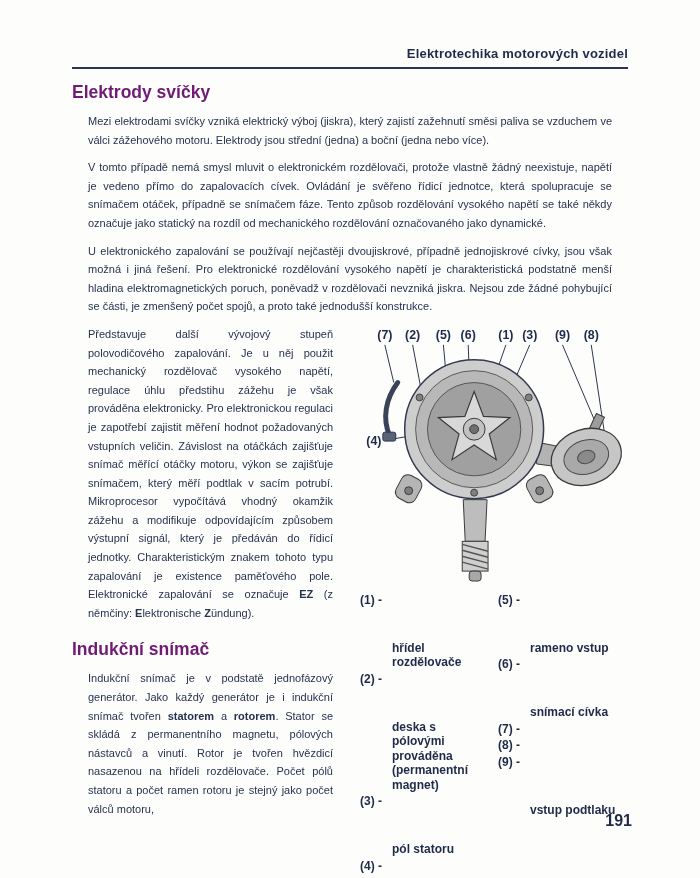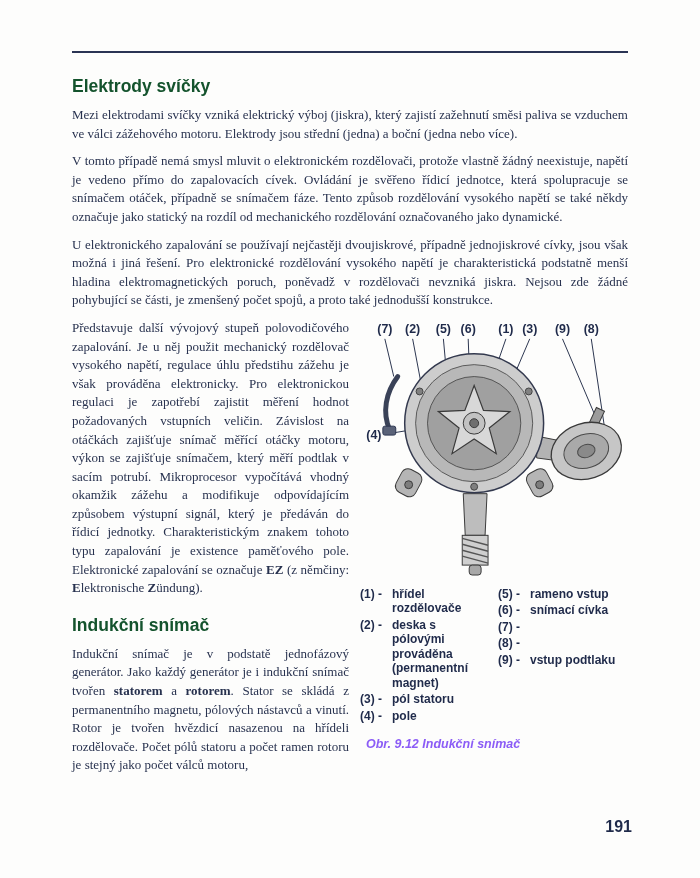--- a/index.html
+++ b/index.html
@@ -1,40 +1,43 @@
 <!DOCTYPE html>
 <html lang="cs"><head>
 <meta charset="utf-8">
 <style>
   html,body{margin:0;padding:0;}
   body{width:700px;height:878px;background:#fdfdfc;overflow:hidden;}
   .page{position:relative;width:700px;height:878px;background:#fdfdfc;padding:46px 72px 0;box-sizing:border-box;color:#2a3454;}
   .running-head{display:block;text-align:right;font:bold 13px/16px "Liberation Sans",sans-serif;color:#1f2a4a;letter-spacing:.2px;}
   .head-rule{height:2px;background:#2a3454;margin-top:5px;}
-  .h{font:bold 17.5px/21px "Liberation Sans",sans-serif;color:#14532d;margin:23px 0 9px;}
+  .h{font:bold 17.5px/21px "Liberation Sans",sans-serif;color:#701a75;margin:13px 0 9px;}
   .h-incol{margin-top:17px;}
-  .body{font-family:Liberation Serif, serif;font-size:13px;line-height:18.6px;text-align:justify;margin:0 0 9px;color:#28324f;hyphens:auto;-webkit-hyphens:auto;}
+  .body{font-family:Liberation Sans, sans-serif;font-size:11px;line-height:18.6px;text-align:justify;margin:0 16px 9px;color:#28324f;hyphens:auto;-webkit-hyphens:auto;}
   .b{font-weight:bold;}
   .two-col{display:flex;gap:11px;margin-top:4px;}
   .col-left{width:277px;flex:0 0 277px;}
   .col-right{width:268px;flex:0 0 268px;margin:0;}
   .figure-svg{display:block;}
   .legend{display:flex;gap:8px;margin-top:8px;font:bold 12px/14.5px "Liberation Sans",sans-serif;color:#1f2a4a;}
   .legend-col{flex:1;min-width:0;}
   .legend-item{display:flex;margin-bottom:2px;}
   .legend-num{flex:0 0 32px;width:32px;}
-  .legend-text{flex:1;}
+  .legend-text{flex:1;margin-top:48px;}
   .caption{margin-top:12px;font:italic bold 12.5px/15px "Liberation Sans",sans-serif;color:#8b5cf6;margin-left:6px;}
-  .page-number{position:absolute;right:68px;bottom:42px;font:bold 16px/18px "Liberation Sans",sans-serif;color:#1f2a4a;}
+  .page-number{position:absolute;right:68px;bottom:48px;font:bold 16px/18px "Liberation Sans",sans-serif;color:#1f2a4a;}
 </style>
 </head>
 <body>
 
 <div class="page">
 
+  <header>
+    <span class="running-head">Elektrotechika motorových vozidel</span>
+  </header>
   <div class="head-rule"></div>
 
   <section>
     <h2 class="h">Elektrody svíčky</h2>
     <p class="body">Mezi elektrodami svíčky vzniká elektrický výboj (jiskra), který zajistí zažehnutí směsi paliva se vzduchem ve válci zážehového motoru. Elektrody jsou střední (jedna) a boční (jedna nebo více).</p>
   </section>
 
   <section>
     <p class="body">V tomto případě nemá smysl mluvit o elektronickém rozdělovači, protože vlastně žádný neexistuje, napětí je vedeno přímo do zapalovacích cívek. Ovládání je svěřeno řídicí jednotce, která spolupracuje se snímačem otáček, případně se snímačem fáze. Tento způsob rozdělování vysokého napětí se také někdy označuje jako statický na rozdíl od mechanického rozdělování označovaného jako dynamické.</p>
     <p class="body">U elektronického zapalování se používají nejčastěji dvoujiskrové, případně jednojiskrové cívky, jsou však možná i jiná řešení. Pro elektronické rozdělování vysokého napětí je charakteristická podstatně menší hladina elektromagnetických poruch, poněvadž v rozdělovači nevzniká jiskra. Nejsou zde žádné pohybující se části, je zmenšený počet spojů, a proto také jednodušší konstrukce.</p>

